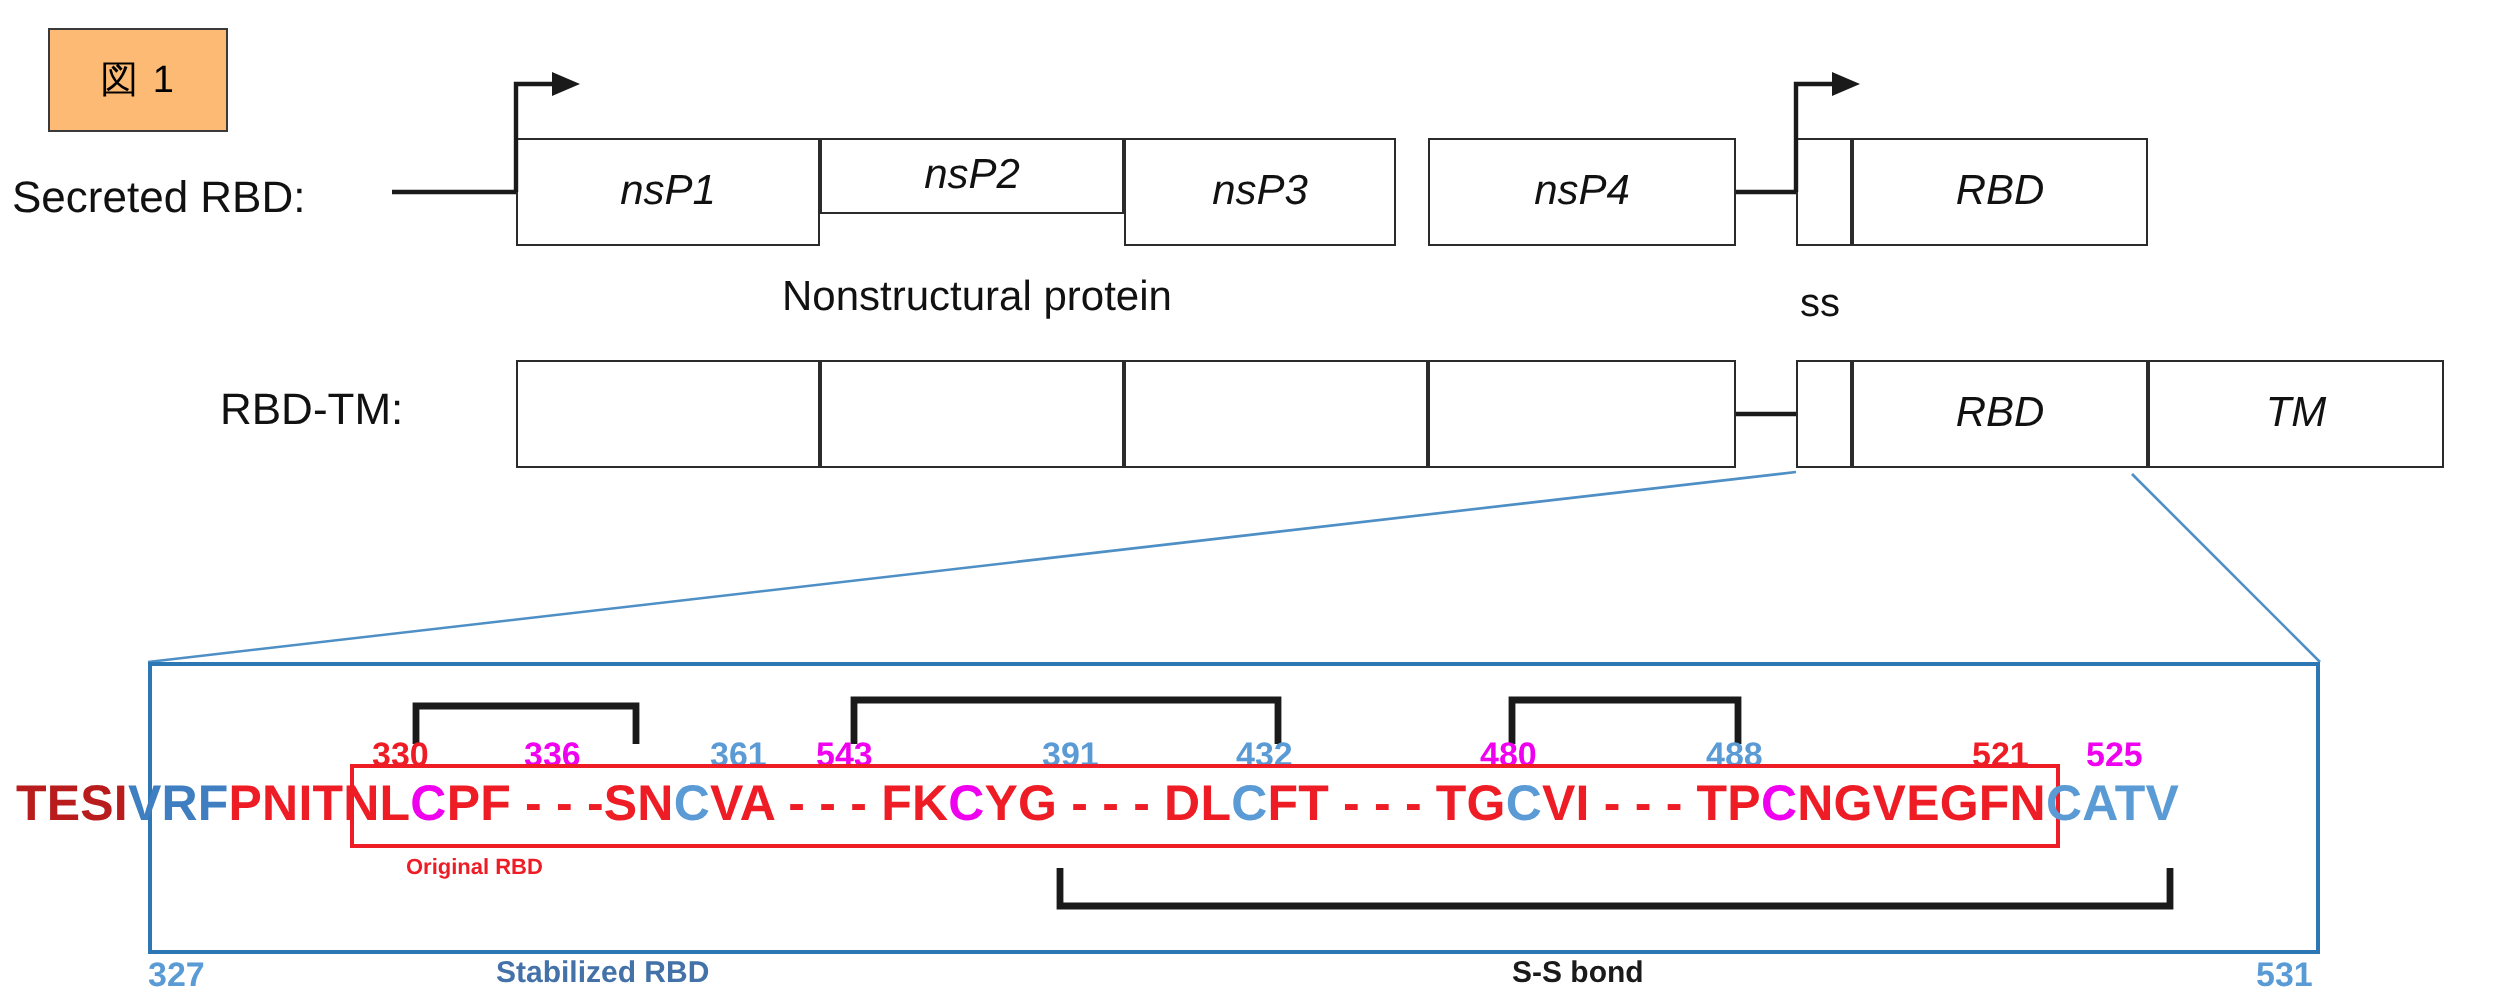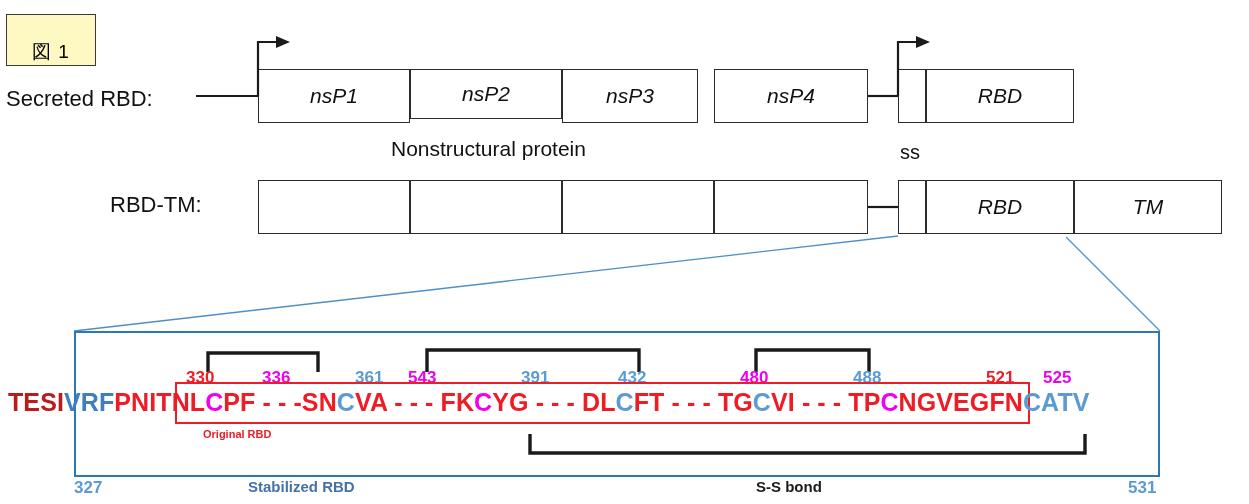--- a/index.html
+++ b/index.html
@@ -6,43 +6,43 @@
   body{
     width:1249px;height:504px;position:relative;overflow:hidden;
     background:#ffffff;
     font-family:"Liberation Sans","DejaVu Sans",sans-serif;
     color:#000;
   }
   .abs{position:absolute;}
 
   
   #fig-label-box{
-    left:6px;top:14px;width:88px;height:50px;
-    border:1.5px solid #3a3a3a;background:#fef9c3;
-    display:flex;align-items:flex-end;justify-content:center;
+    left:24px;top:14px;width:88px;height:50px;
+    border:1.5px solid #3a3a3a;background:#fdba74;
+    display:flex;align-items:center;justify-content:center;
     font-size:19px;letter-spacing:1px;
   }
 
   
   .row-label{font-size:22px;color:#111;white-space:nowrap;}
   #label-secreted{left:6px;top:86px;}
   #label-rbdtm{left:110px;top:192px;}
 
   
   .cbox{
     border:1px solid #2b2b2b;background:#fff;
     display:flex;align-items:center;justify-content:center;
     font-style:italic;font-size:21px;color:#111;
     box-sizing:border-box;
   }
   .cbox.plain{font-size:0;}
 
   
   #r1-nsp1{left:258px;top:69px;width:152px;height:54px;}
-  #r1-nsp2{left:410px;top:69px;width:152px;height:50px;}
+  #r1-nsp2{left:410px;top:69px;width:152px;height:38px;}
   #r1-nsp3{left:562px;top:69px;width:136px;height:54px;}
   #r1-nsp4{left:714px;top:69px;width:154px;height:54px;}
   #r1-ss{left:898px;top:69px;width:28px;height:54px;}
   #r1-rbd{left:926px;top:69px;width:148px;height:54px;}
 
   
   #r2-b1{left:258px;top:180px;width:152px;height:54px;}
   #r2-b2{left:410px;top:180px;width:152px;height:54px;}
   #r2-b3{left:562px;top:180px;width:152px;height:54px;}
   #r2-b4{left:714px;top:180px;width:154px;height:54px;}

